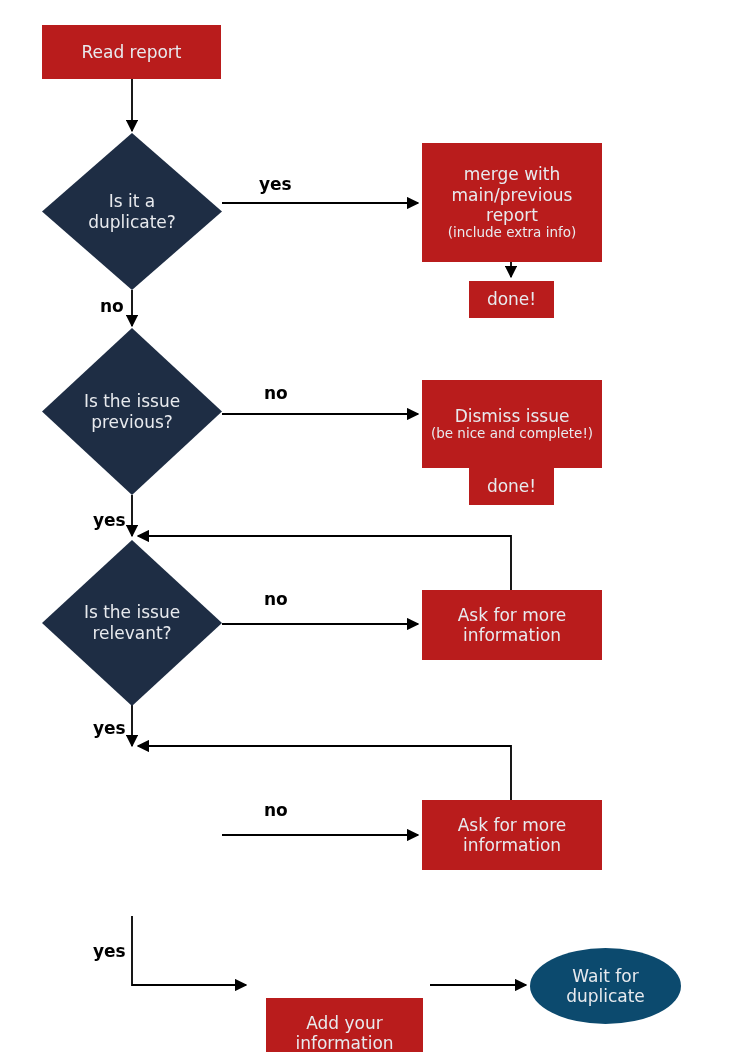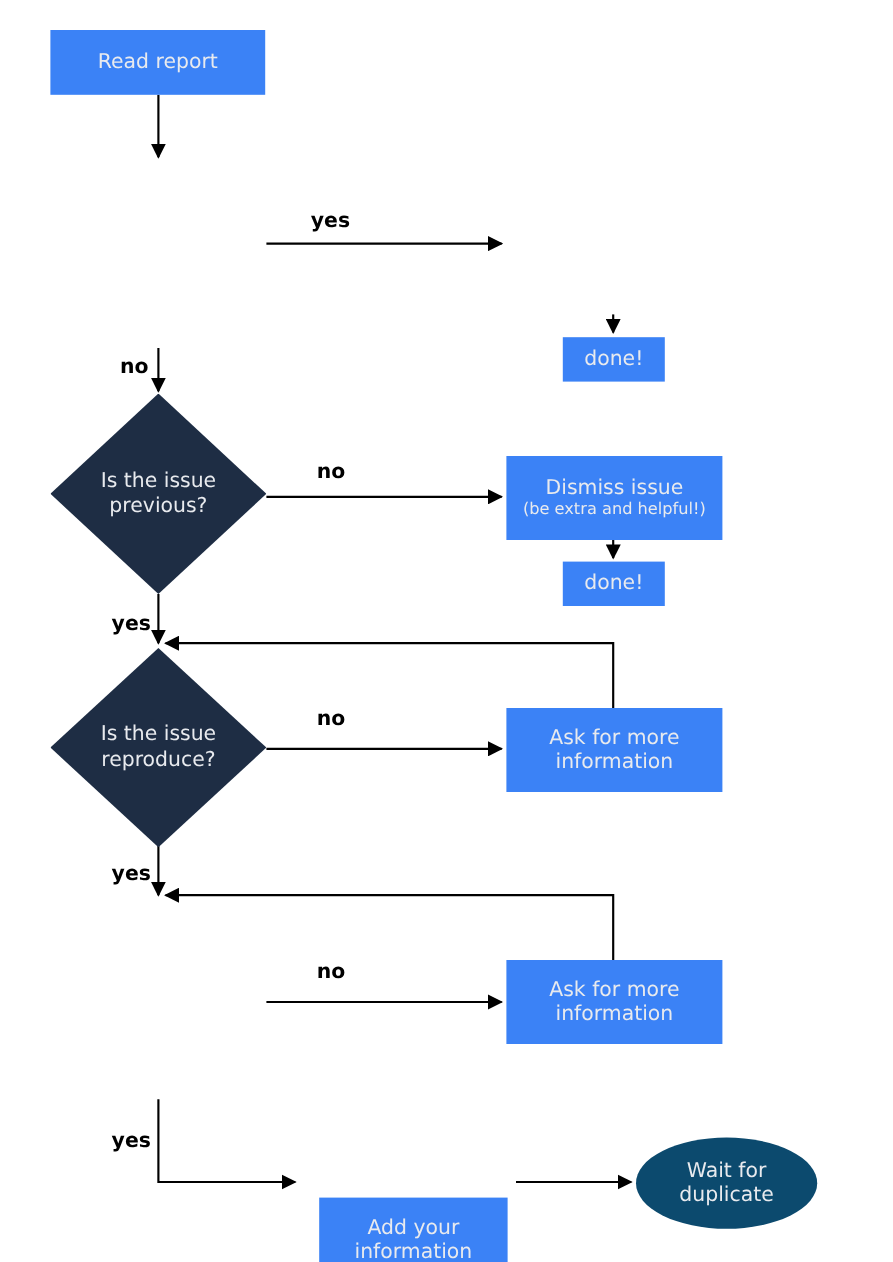--- a/index.html
+++ b/index.html
@@ -4,21 +4,21 @@
 <style>
   html,body{margin:0;padding:0;background:#ffffff;}
   body{width:744px;height:1052px;position:relative;overflow:hidden;
        font-family:"DejaVu Sans","Liberation Sans",sans-serif;}
   #canvas{position:absolute;left:0;top:0;width:744px;height:1052px;}
   .node{position:absolute;box-sizing:border-box;display:flex;
         flex-direction:column;align-items:center;justify-content:center;
         color:#e8eaee;text-align:center;line-height:1.18;}
   .node .t1{font-size:17px;}
   .node .t2{font-size:13.5px;}
-  .rect{background:#3b82f6;}
+  .rect{background:#b91c1c;}
   .ellipse{background:#0c4a6e;border-radius:50%;}
   .diamond-wrap{position:absolute;}
   .diamond-shape{position:absolute;left:0;top:0;width:100%;height:100%;
                  background:#1e2d44;
                  clip-path:polygon(50% 0%,100% 50%,50% 100%,0% 50%);}
   .diamond-label{position:absolute;left:0;top:0;width:100%;height:100%;
                  display:flex;align-items:center;justify-content:center;
                  color:#e8eaee;font-size:17px;text-align:center;line-height:1.22;}
   .edge-label{position:absolute;font-size:17px;font-weight:bold;color:#000000;
               white-space:nowrap;}
@@ -65,51 +65,66 @@
       <path d="M132,916 L132,985 L246,985" marker-end="url(#arrow)"></path>
 
       <path d="M430,985 L526,985" marker-end="url(#arrow)"></path>
     </g>
   </svg>
 
   <div class="node rect" style="left:42px;top:25px;width:179px;height:54px;">
     <span class="t1">Read report</span>
   </div>
 
+  <div class="diamond-wrap" style="left:42px;top:133px;width:180px;height:157px;">
+    <div class="diamond-shape"></div>
+    <div class="diamond-label">
+      <span>
+        <span>Is it a</span><br>
+        <span>duplicate?</span>
+      </span>
+    </div>
+  </div>
 
+  <div class="node rect" style="left:422px;top:143px;width:180px;height:119px;">
+    <span class="t1">merge with</span>
+    <span class="t1">main/previous</span>
+    <span class="t1">report</span>
+    <span class="t2">(include extra info)</span>
+  </div>
 
   <div class="node rect" style="left:469px;top:281px;width:85px;height:37px;">
     <span class="t1">done!</span>
   </div>
 
   <div class="diamond-wrap" style="left:42px;top:328px;width:180px;height:167px;">
     <div class="diamond-shape"></div>
     <div class="diamond-label">
       <span>
         <span>Is the issue</span><br>
         <span>previous?</span>
       </span>
     </div>
   </div>
 
-  <div class="node rect" style="left:422px;top:380px;width:180px;height:70px;">
+  <div class="node rect" style="left:422px;top:380px;width:180px;height:88px;">
     <span class="t1">Dismiss issue</span>
-    <span class="t2">(be extra and helpful!)</span>
+    <span class="t2">(be nice and complete!)</span>
   </div>
 
   <div class="node rect" style="left:469px;top:468px;width:85px;height:37px;">
     <span class="t1">done!</span>
   </div>
 
   <div class="diamond-wrap" style="left:42px;top:540px;width:180px;height:166px;">
     <div class="diamond-shape"></div>
     <div class="diamond-label">
       <span>
         <span>Is the issue</span><br>
-        <span>reproduce?</span>
+        <span>relevant?</span>
       </span>
     </div>
   </div>
 
   <div class="node rect" style="left:422px;top:590px;width:180px;height:70px;">
     <span class="t1">Ask for more</span>
     <span class="t1">information</span>
   </div>
 
 

